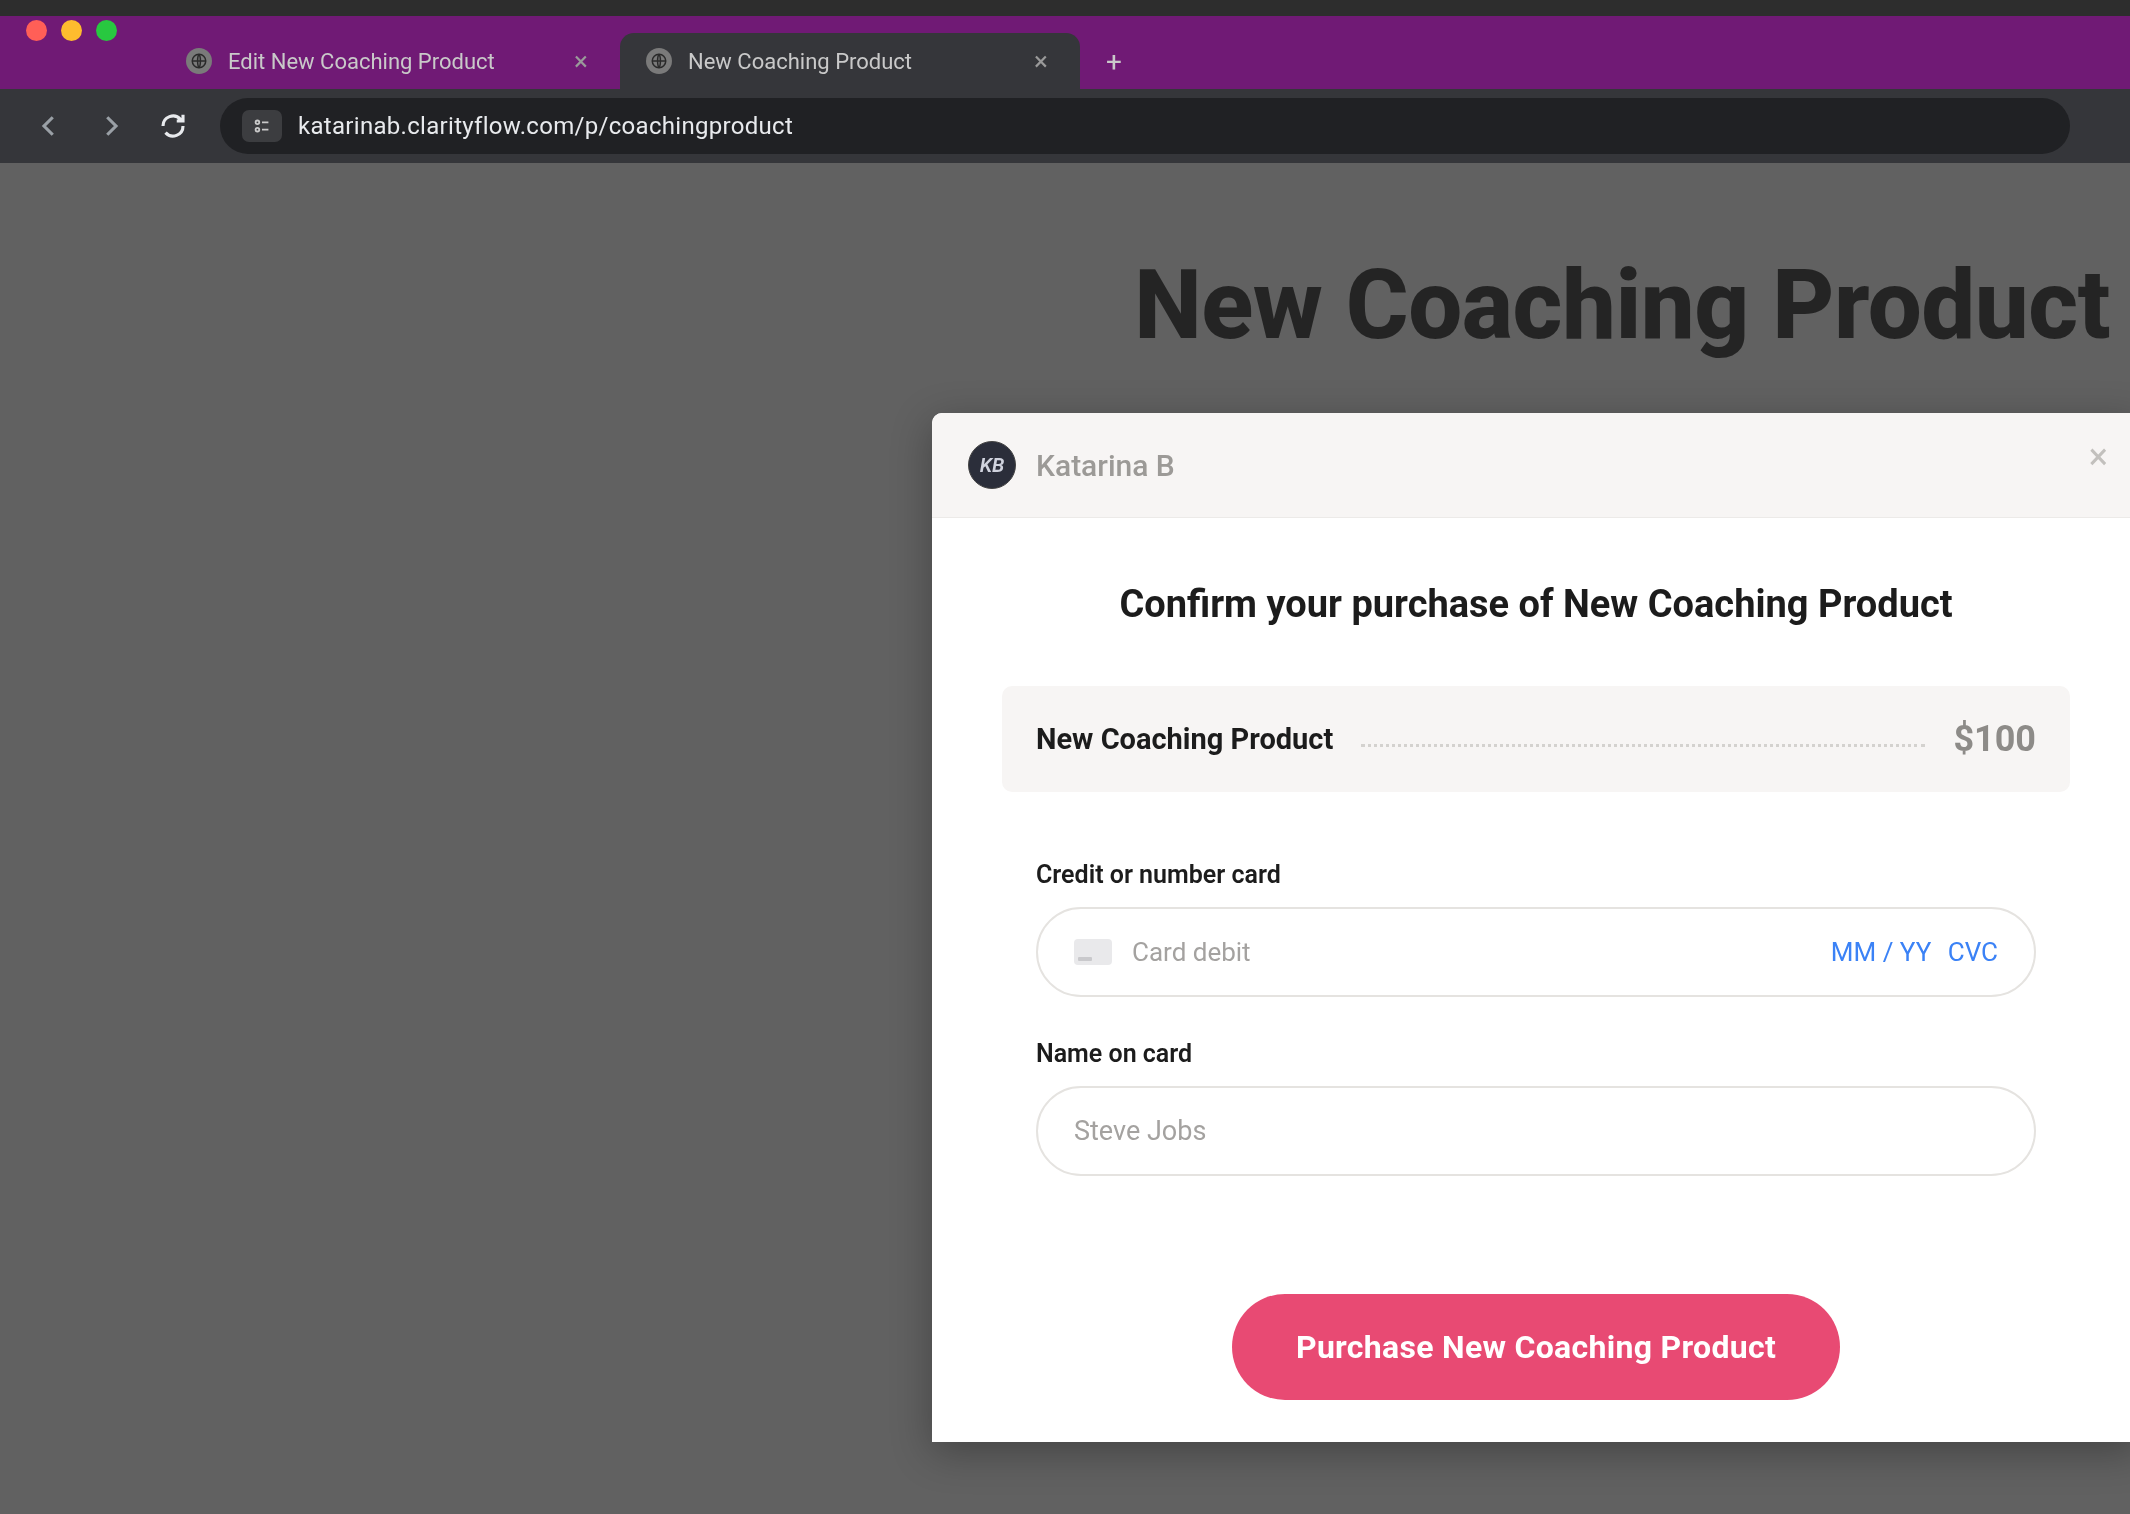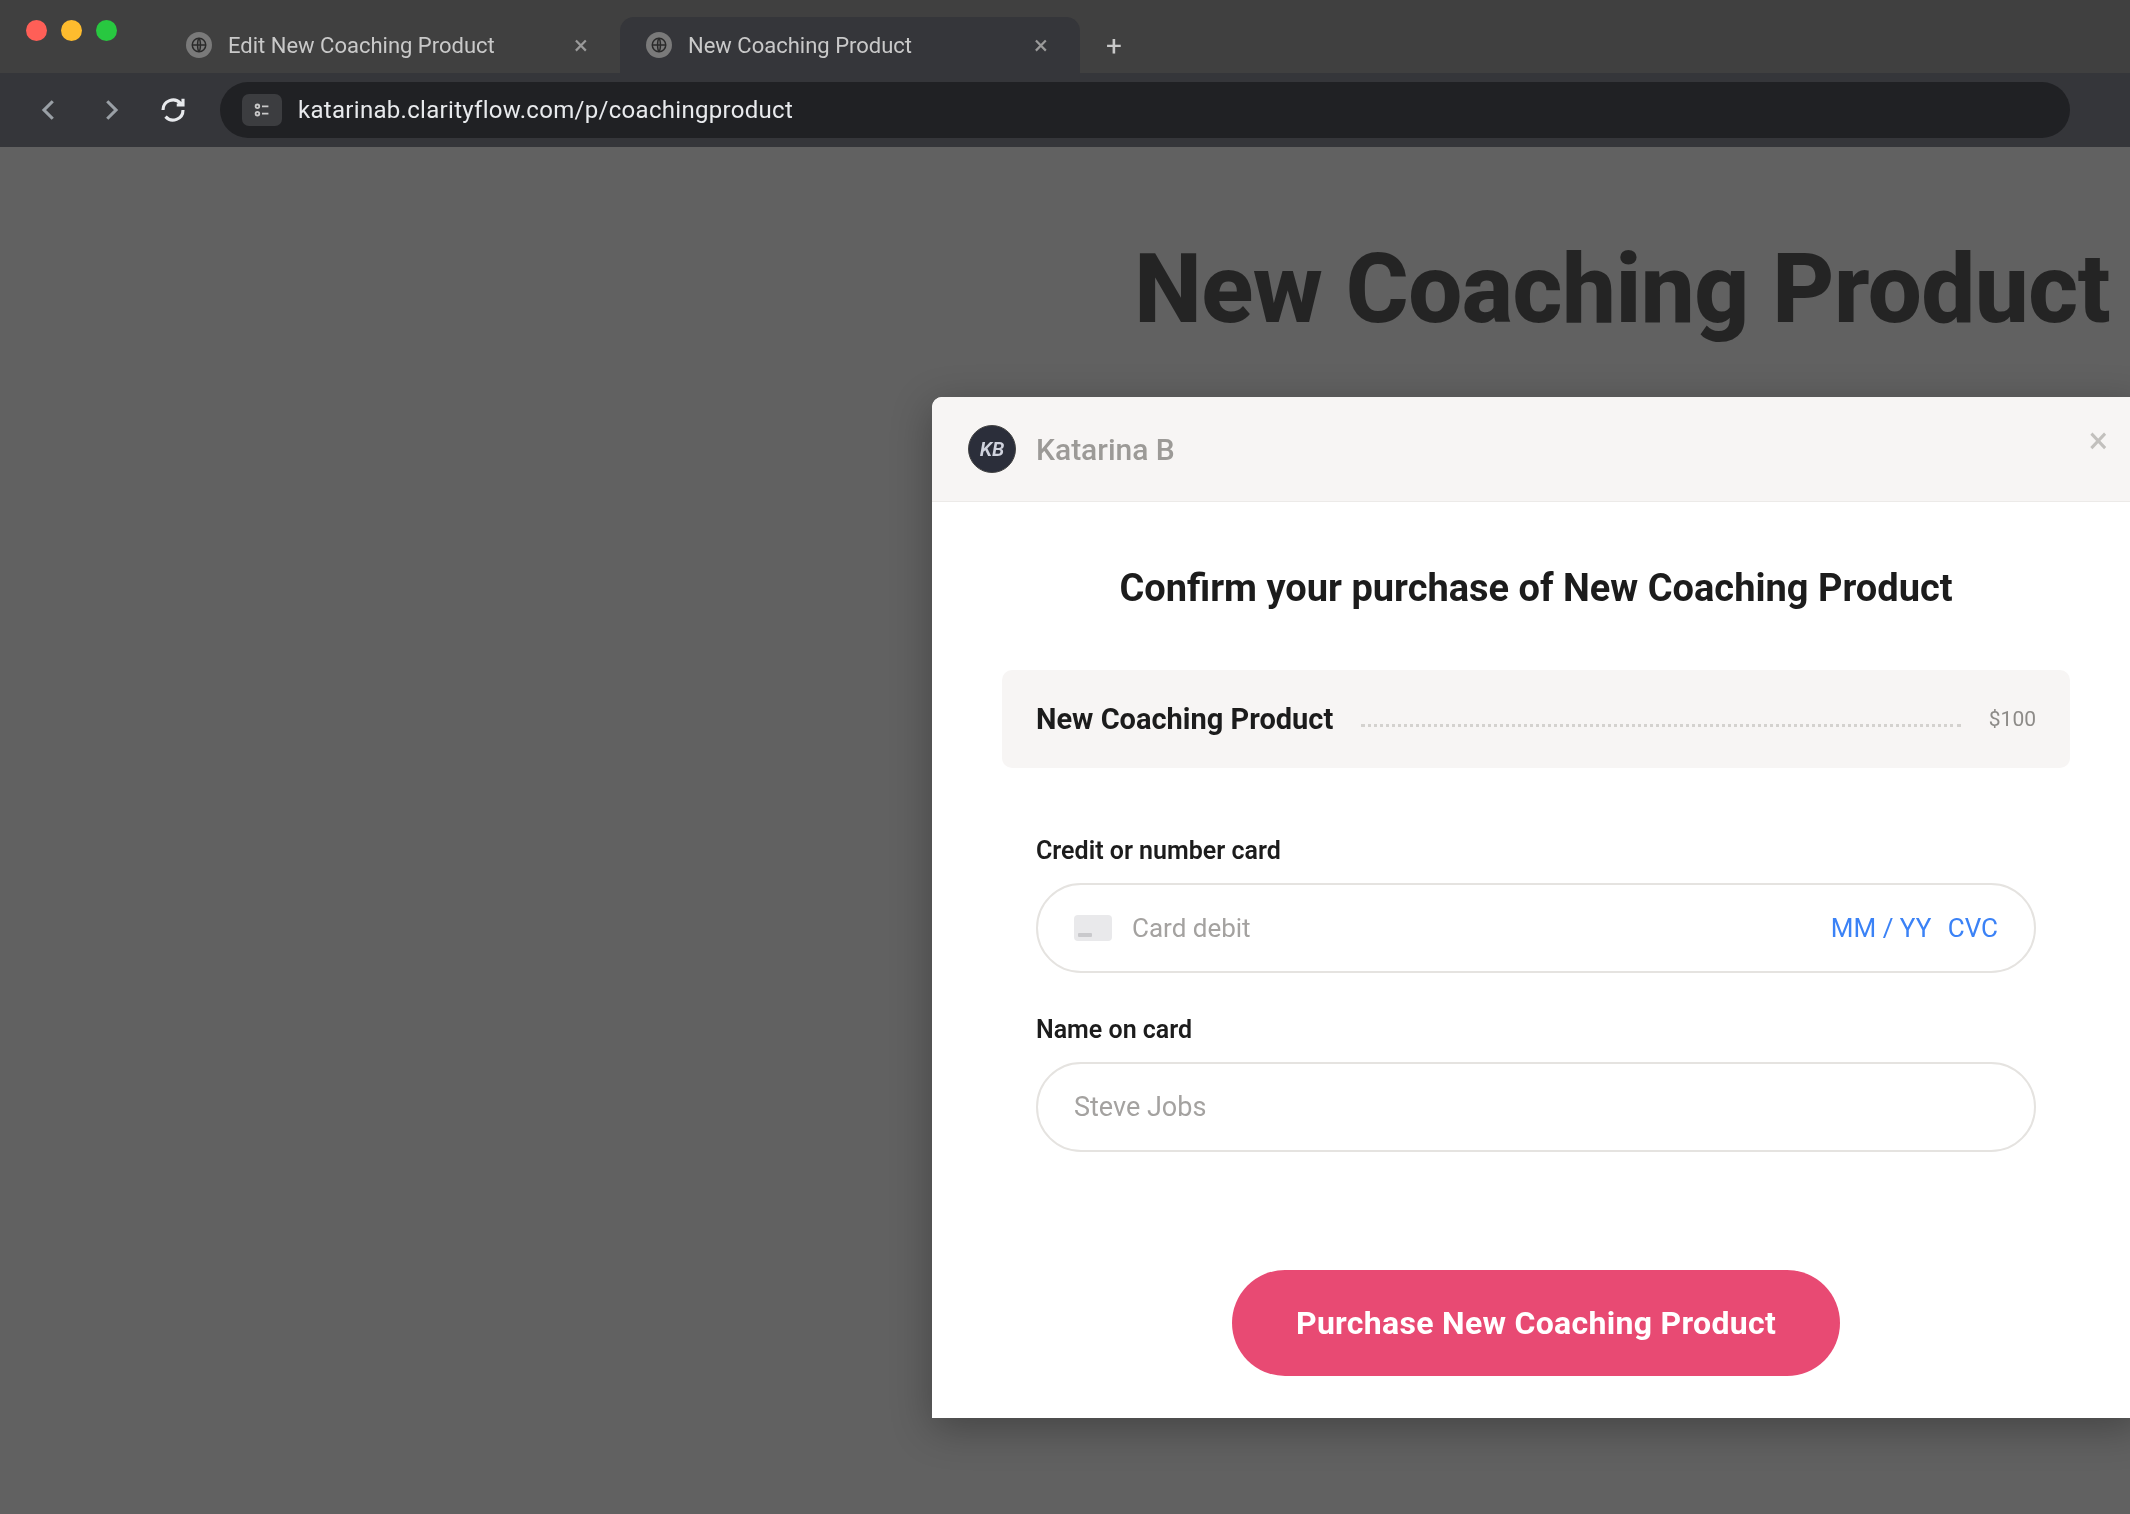--- a/index.html
+++ b/index.html
@@ -22,22 +22,23 @@
       gap: 14px;
       z-index: 100;
     }
     .window-dot { width: 21px; height: 21px; border-radius: 50%; }
     .dot-close { background: #ff5f57; }
     .dot-min { background: #febc2e; }
     .dot-max { background: #28c840; }
     
     
     .browser-chrome {
-      background: #404040;
+      background: #701a75;
       height: 147px;
+      margin-top: 16px;
     }
     .tab-bar {
       height: 73px;
       display: flex;
       align-items: flex-end;
       padding-left: 160px;
     }
     .tab {
       height: 56px;
       display: flex;
@@ -180,21 +181,21 @@
       margin-bottom: 68px;
     }
     .item-name { font-size: 29px; font-weight: 700; color: #1c1c1c; }
     .item-dots {
       flex: 1;
       border-bottom: 3px dotted #d4d2cf;
       margin: 0 8px;
       position: relative;
       top: 6px;
     }
-    .item-price { font-size: 21px; font-weight: 400; color: #8d8b88; }
+    .item-price { font-size: 36px; font-weight: 700; color: #8d8b88; }
     
     .field-group { margin-bottom: 42px; padding: 0 34px; }
     .field-label {
       font-size: 25px;
       font-weight: 600;
       color: #1c1c1c;
       margin-bottom: 18px;
       display: block;
     }
     .card-input {

